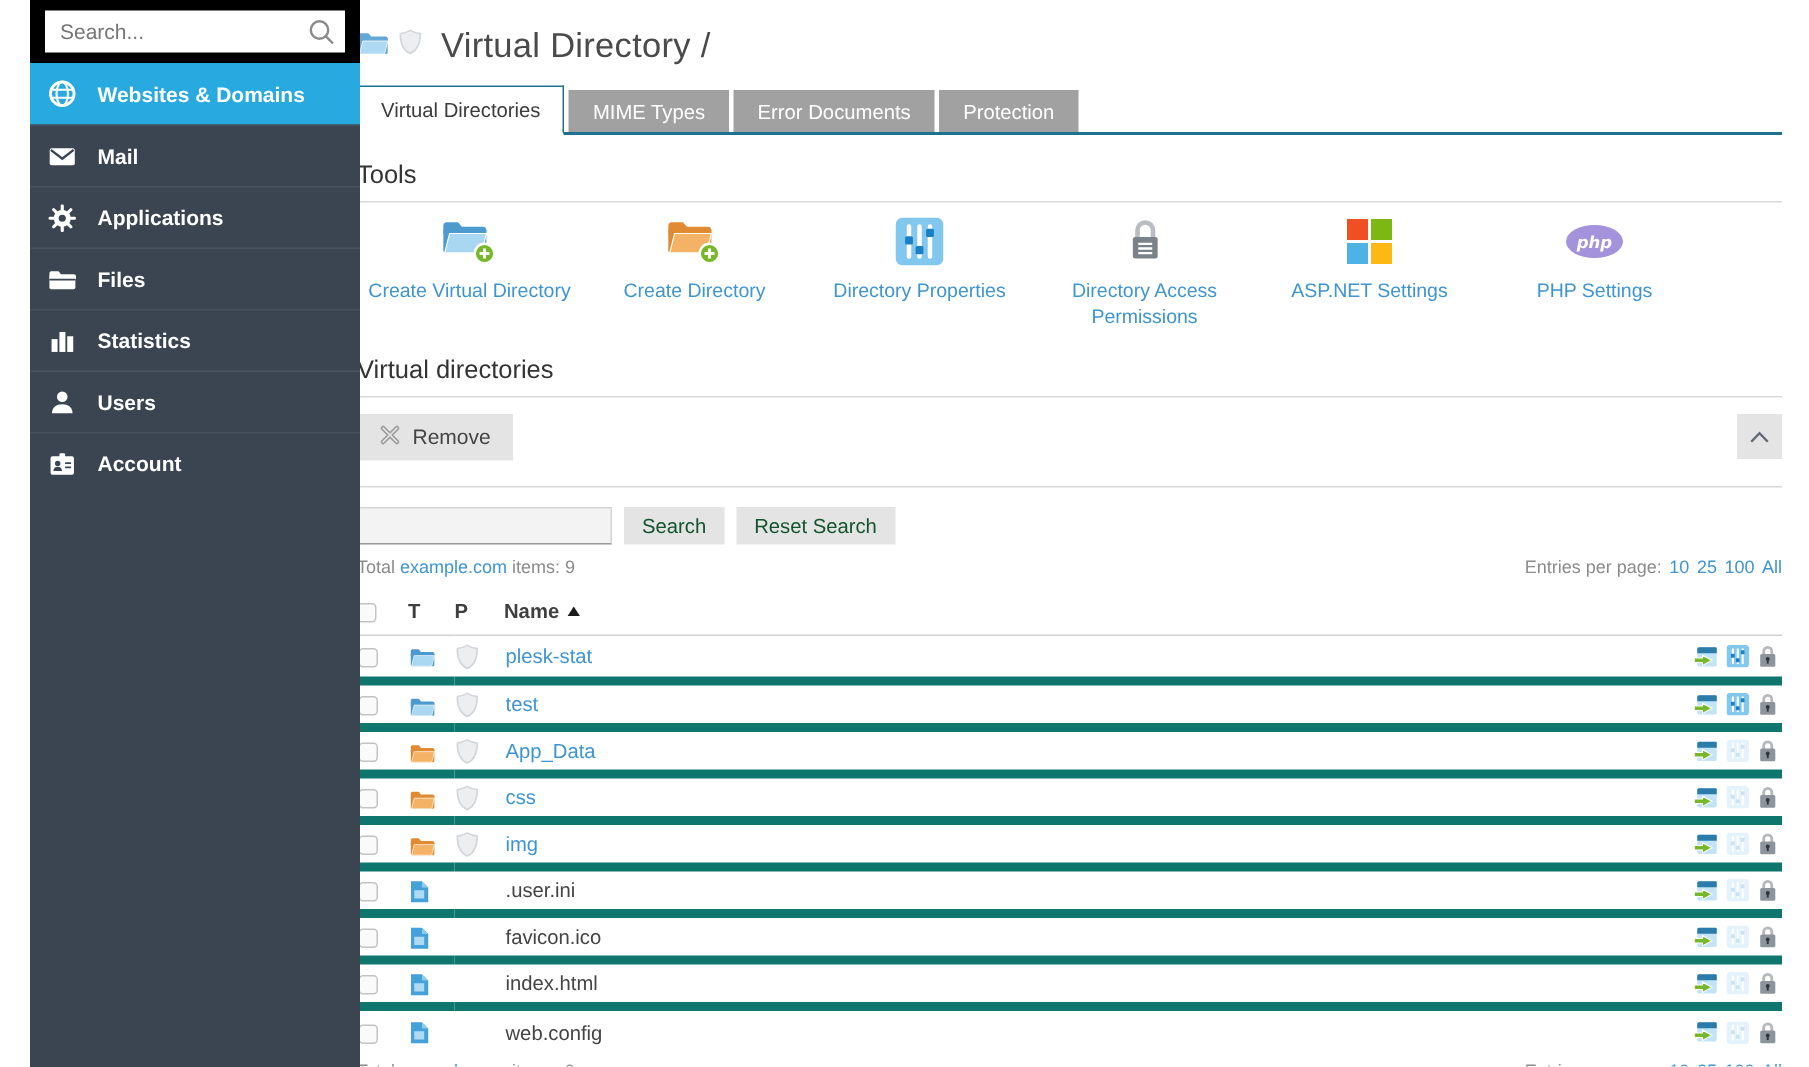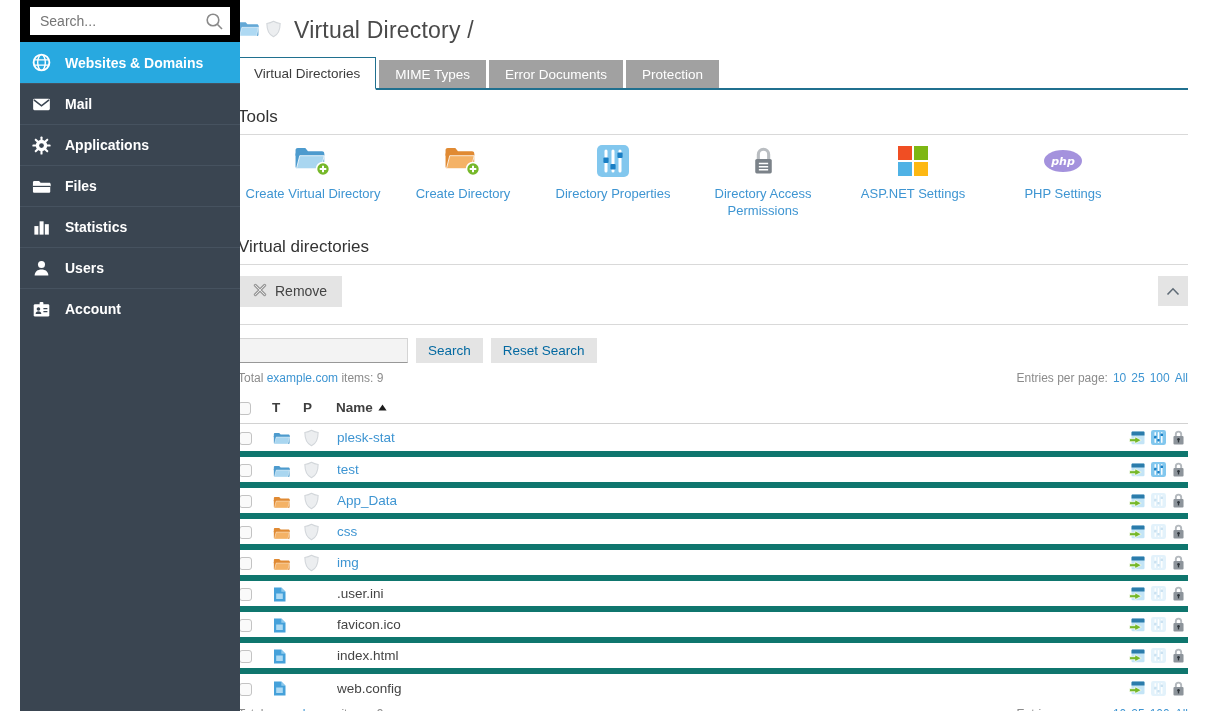--- a/index.html
+++ b/index.html
@@ -56,21 +56,21 @@
     font-family:"Liberation Sans", sans-serif;
   }
   .btn.square { padding:7px 8px; }
   .filter-row { margin-top:13px; display:flex; gap:8px; align-items:center; }
   .filter-row input {
     width:170px; height:25px; background:#f3f3f3;
     border:1px solid #d4d4d4; border-bottom:1px solid #989898; outline:none;
     font-family:"Liberation Sans", sans-serif; font-size:13px; padding:0 6px;
   }
   .btn2 {
-    background:#e4e4e4; border:none; padding:5px 12px; font-size:13.5px; color:#0369a1;
+    background:#e4e4e4; border:none; padding:5px 12px; font-size:13.5px; color:#14532d;
     cursor:pointer; font-family:"Liberation Sans", sans-serif;
   }
   .meta-row { display:flex; justify-content:space-between; font-size:12px; color:#8b8b8b; margin-top:8px; }
   .link { color:#3e95d2; text-decoration:none; cursor:pointer; }
   .entries .link { margin-left:5px; }
   
   table.list { width:100%; border-collapse:collapse; margin-top:8px; font-size:13.5px; }
   table.list th { text-align:left; color:#3f3f3f; font-weight:bold; padding:7px 0 8px; }
   table.list thead tr { border-bottom:1px solid #d2d2d2; }
   table.list tbody tr { border-top:6px solid #0f766e; height:31px; }

